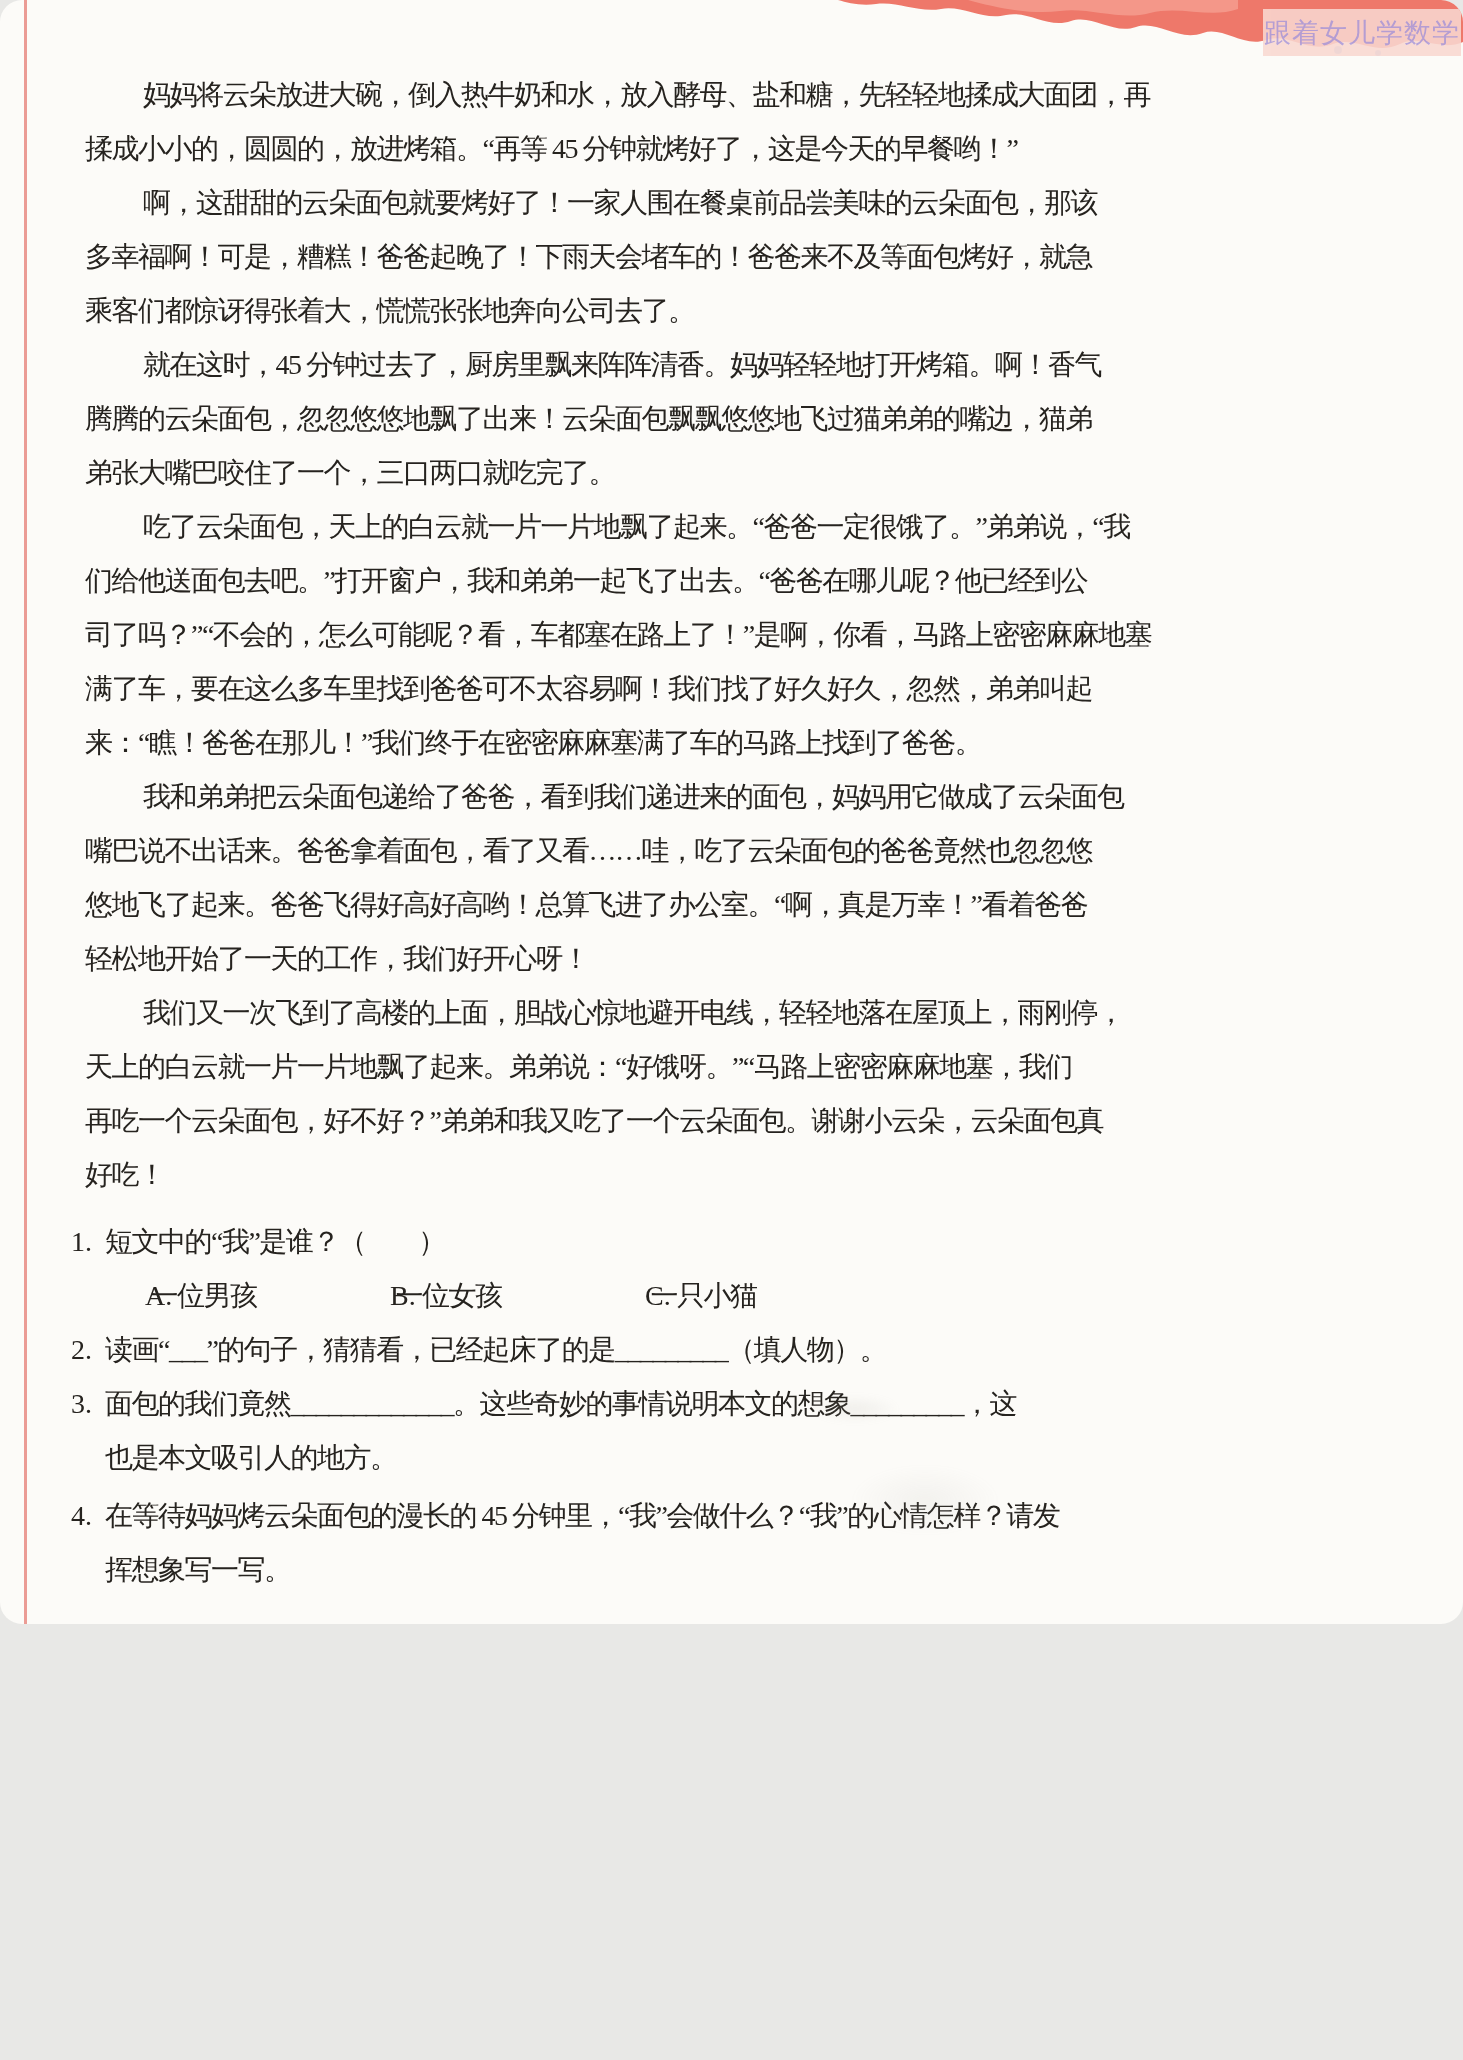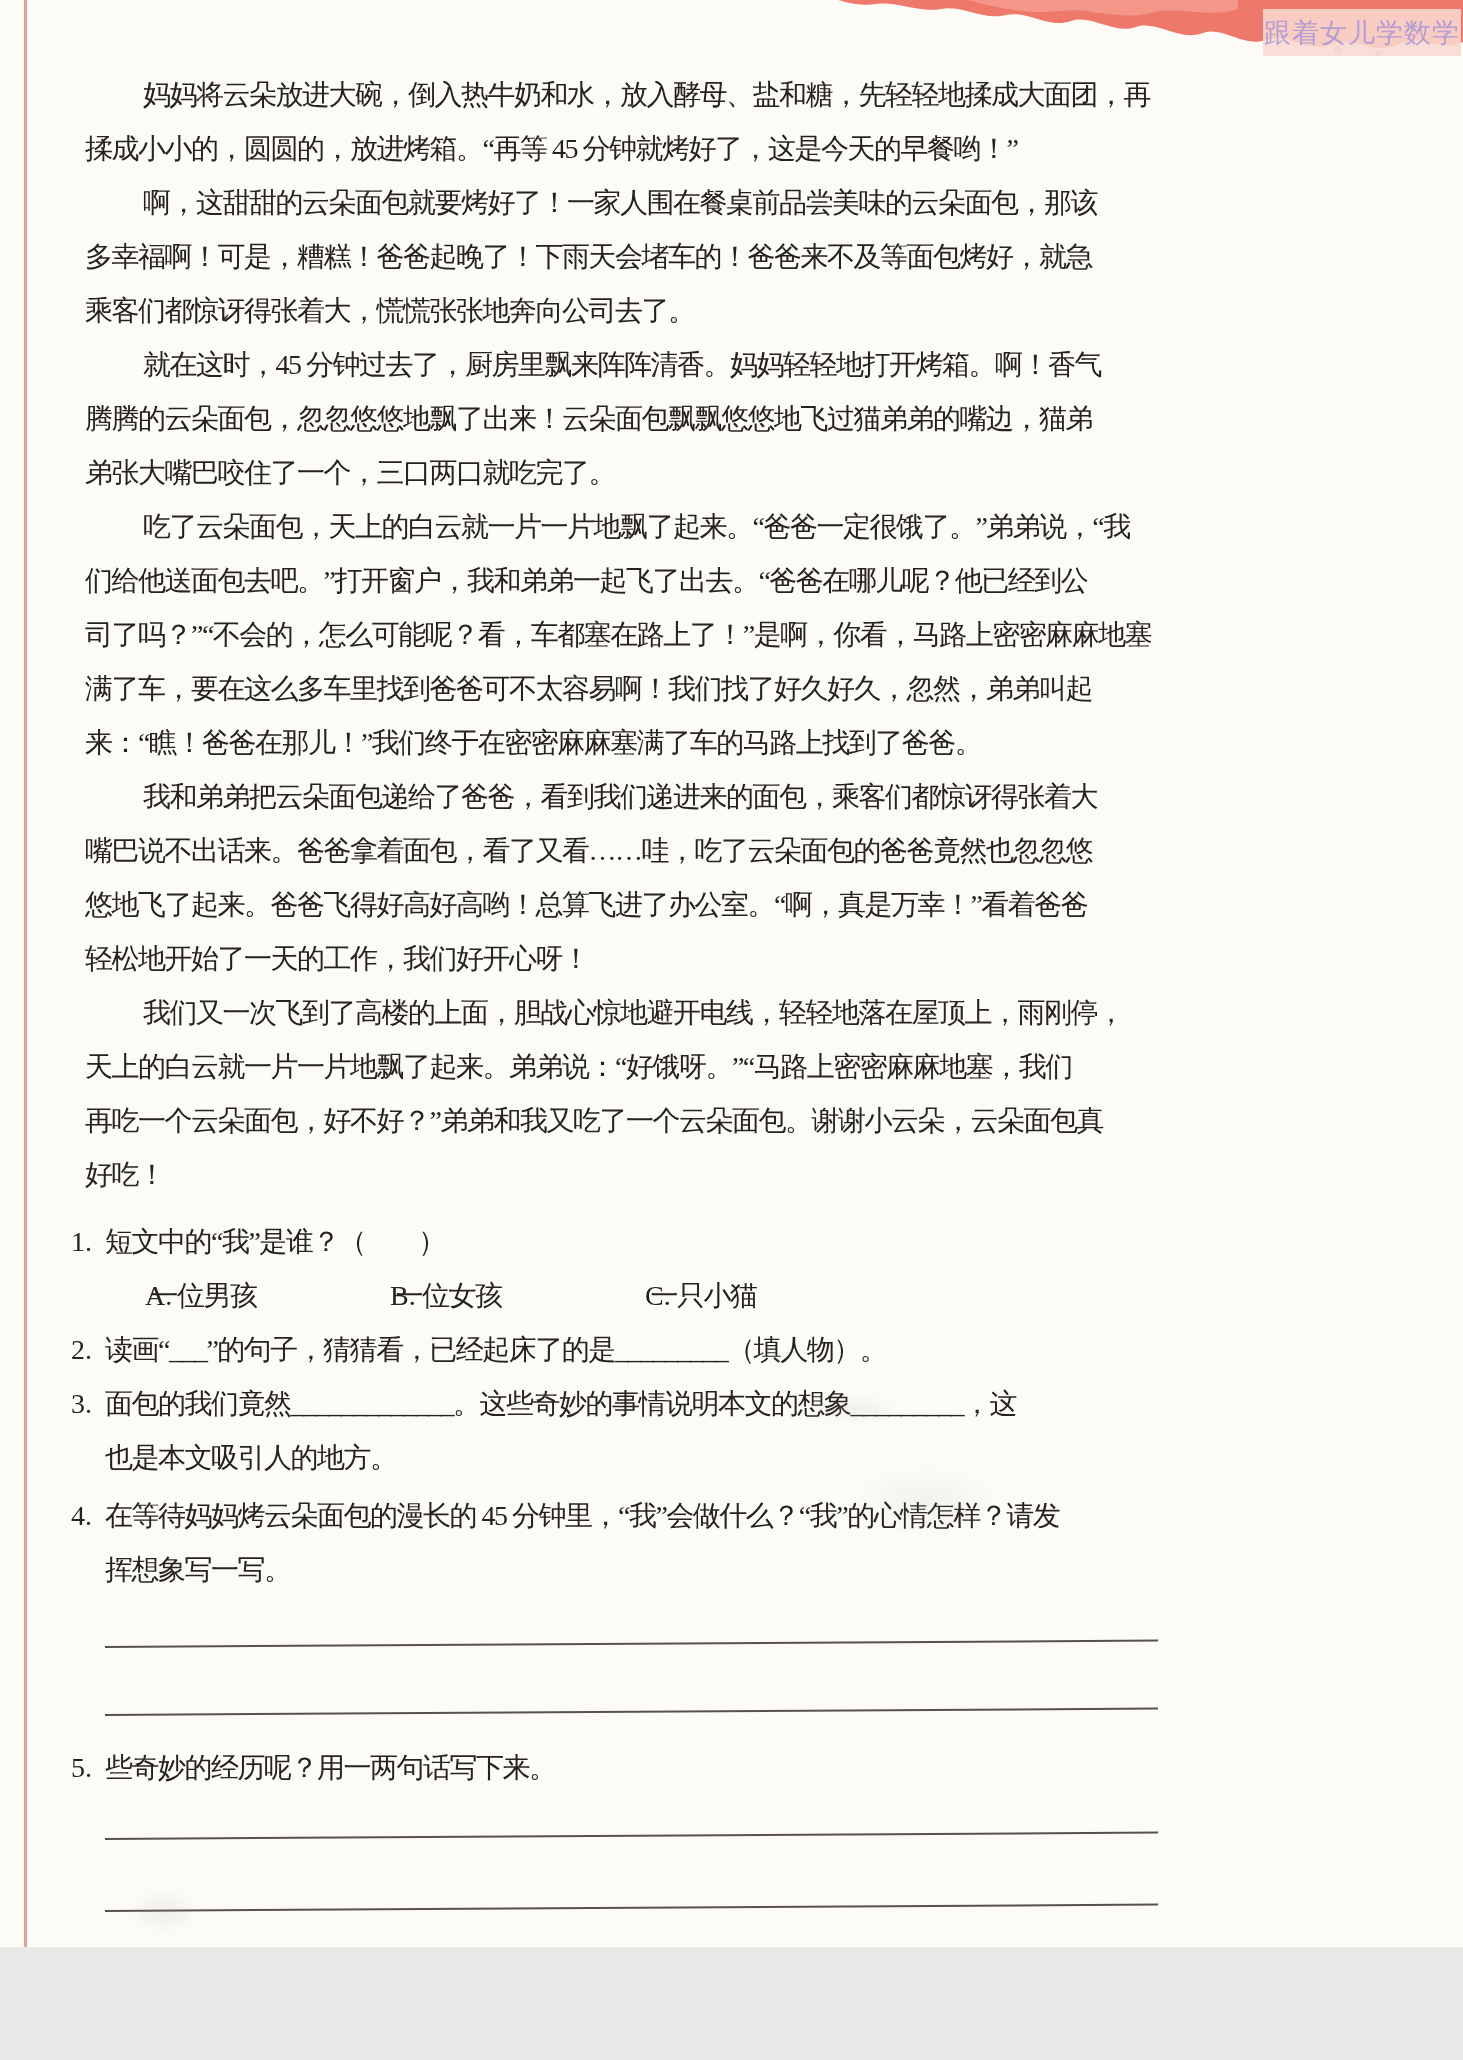--- a/index.html
+++ b/index.html
@@ -1,23 +1,24 @@
 <!DOCTYPE html>
 <html><head>
 <meta charset="utf-8">
 <style>
   html,body { margin:0; padding:0; background:#e8e8e6; }
   .page {
     position:relative;
-    width:1463px; height:1947px;
+    width:1463px; height:1624px;
     margin:0 auto;
     background:#fcfbf8;
     overflow:hidden;
     font-family:"Liberation Serif","DejaVu Serif",serif;
     color:#26231f;
+    border-radius:22px;
   }
   
   .edge-line {
     position:absolute; left:24px; top:0; width:3px; height:100%;
     background:#e88b84; opacity:.85;
   }
   
   .decor { position:absolute; top:0; right:0; width:645px; height:60px; }
   
   .watermark {
@@ -87,21 +88,21 @@
     <div class="bline indent">就在这时，45 分钟过去了，厨房里飘来阵阵清香。妈妈轻轻地打开烤箱。啊！香气</div>
     <div class="bline">腾腾的云朵面包，忽忽悠悠地飘了出来！云朵面包飘飘悠悠地飞过猫弟弟的嘴边，猫弟</div>
     <div class="bline">弟张大嘴巴咬住了一个，三口两口就吃完了。</div>
 
     <div class="bline indent">吃了云朵面包，天上的白云就一片一片地飘了起来。“爸爸一定很饿了。”弟弟说，“我</div>
     <div class="bline">们给他送面包去吧。”打开窗户，我和弟弟一起飞了出去。“爸爸在哪儿呢？他已经到公</div>
     <div class="bline">司了吗？”“不会的，怎么可能呢？看，车都塞在路上了！”是啊，你看，马路上密密麻麻地塞</div>
     <div class="bline">满了车，要在这么多车里找到爸爸可不太容易啊！我们找了好久好久，忽然，弟弟叫起</div>
     <div class="bline">来：“瞧！爸爸在那儿！”我们终于在密密麻麻塞满了车的马路上找到了爸爸。</div>
 
-    <div class="bline indent">我和弟弟把云朵面包递给了爸爸，看到我们递进来的面包，乘客们都惊讶得张着大</div>
+    <div class="bline indent">我和弟弟把云朵面包递给了爸爸，看到我们递进来的面包，妈妈用它做成了云朵面包</div>
     <div class="bline">嘴巴说不出话来。爸爸拿着面包，看了又看……哇，吃了云朵面包的爸爸竟然也忽忽悠</div>
     <div class="bline">悠地飞了起来。爸爸飞得好高好高哟！总算飞进了办公室。“啊，真是万幸！”看着爸爸</div>
     <div class="bline">轻松地开始了一天的工作，我们好开心呀！</div>
 
     <div class="bline indent">我们又一次飞到了高楼的上面，胆战心惊地避开电线，轻轻地落在屋顶上，雨刚停，</div>
     <div class="bline">天上的白云就一片一片地飘了起来。弟弟说：“好饿呀。”“马路上密密麻麻地塞，我们</div>
     <div class="bline">再吃一个云朵面包，好不好？”弟弟和我又吃了一个云朵面包。谢谢小云朵，云朵面包真</div>
     <div class="bline">好吃！</div>
 
     <div class="q mt13">

